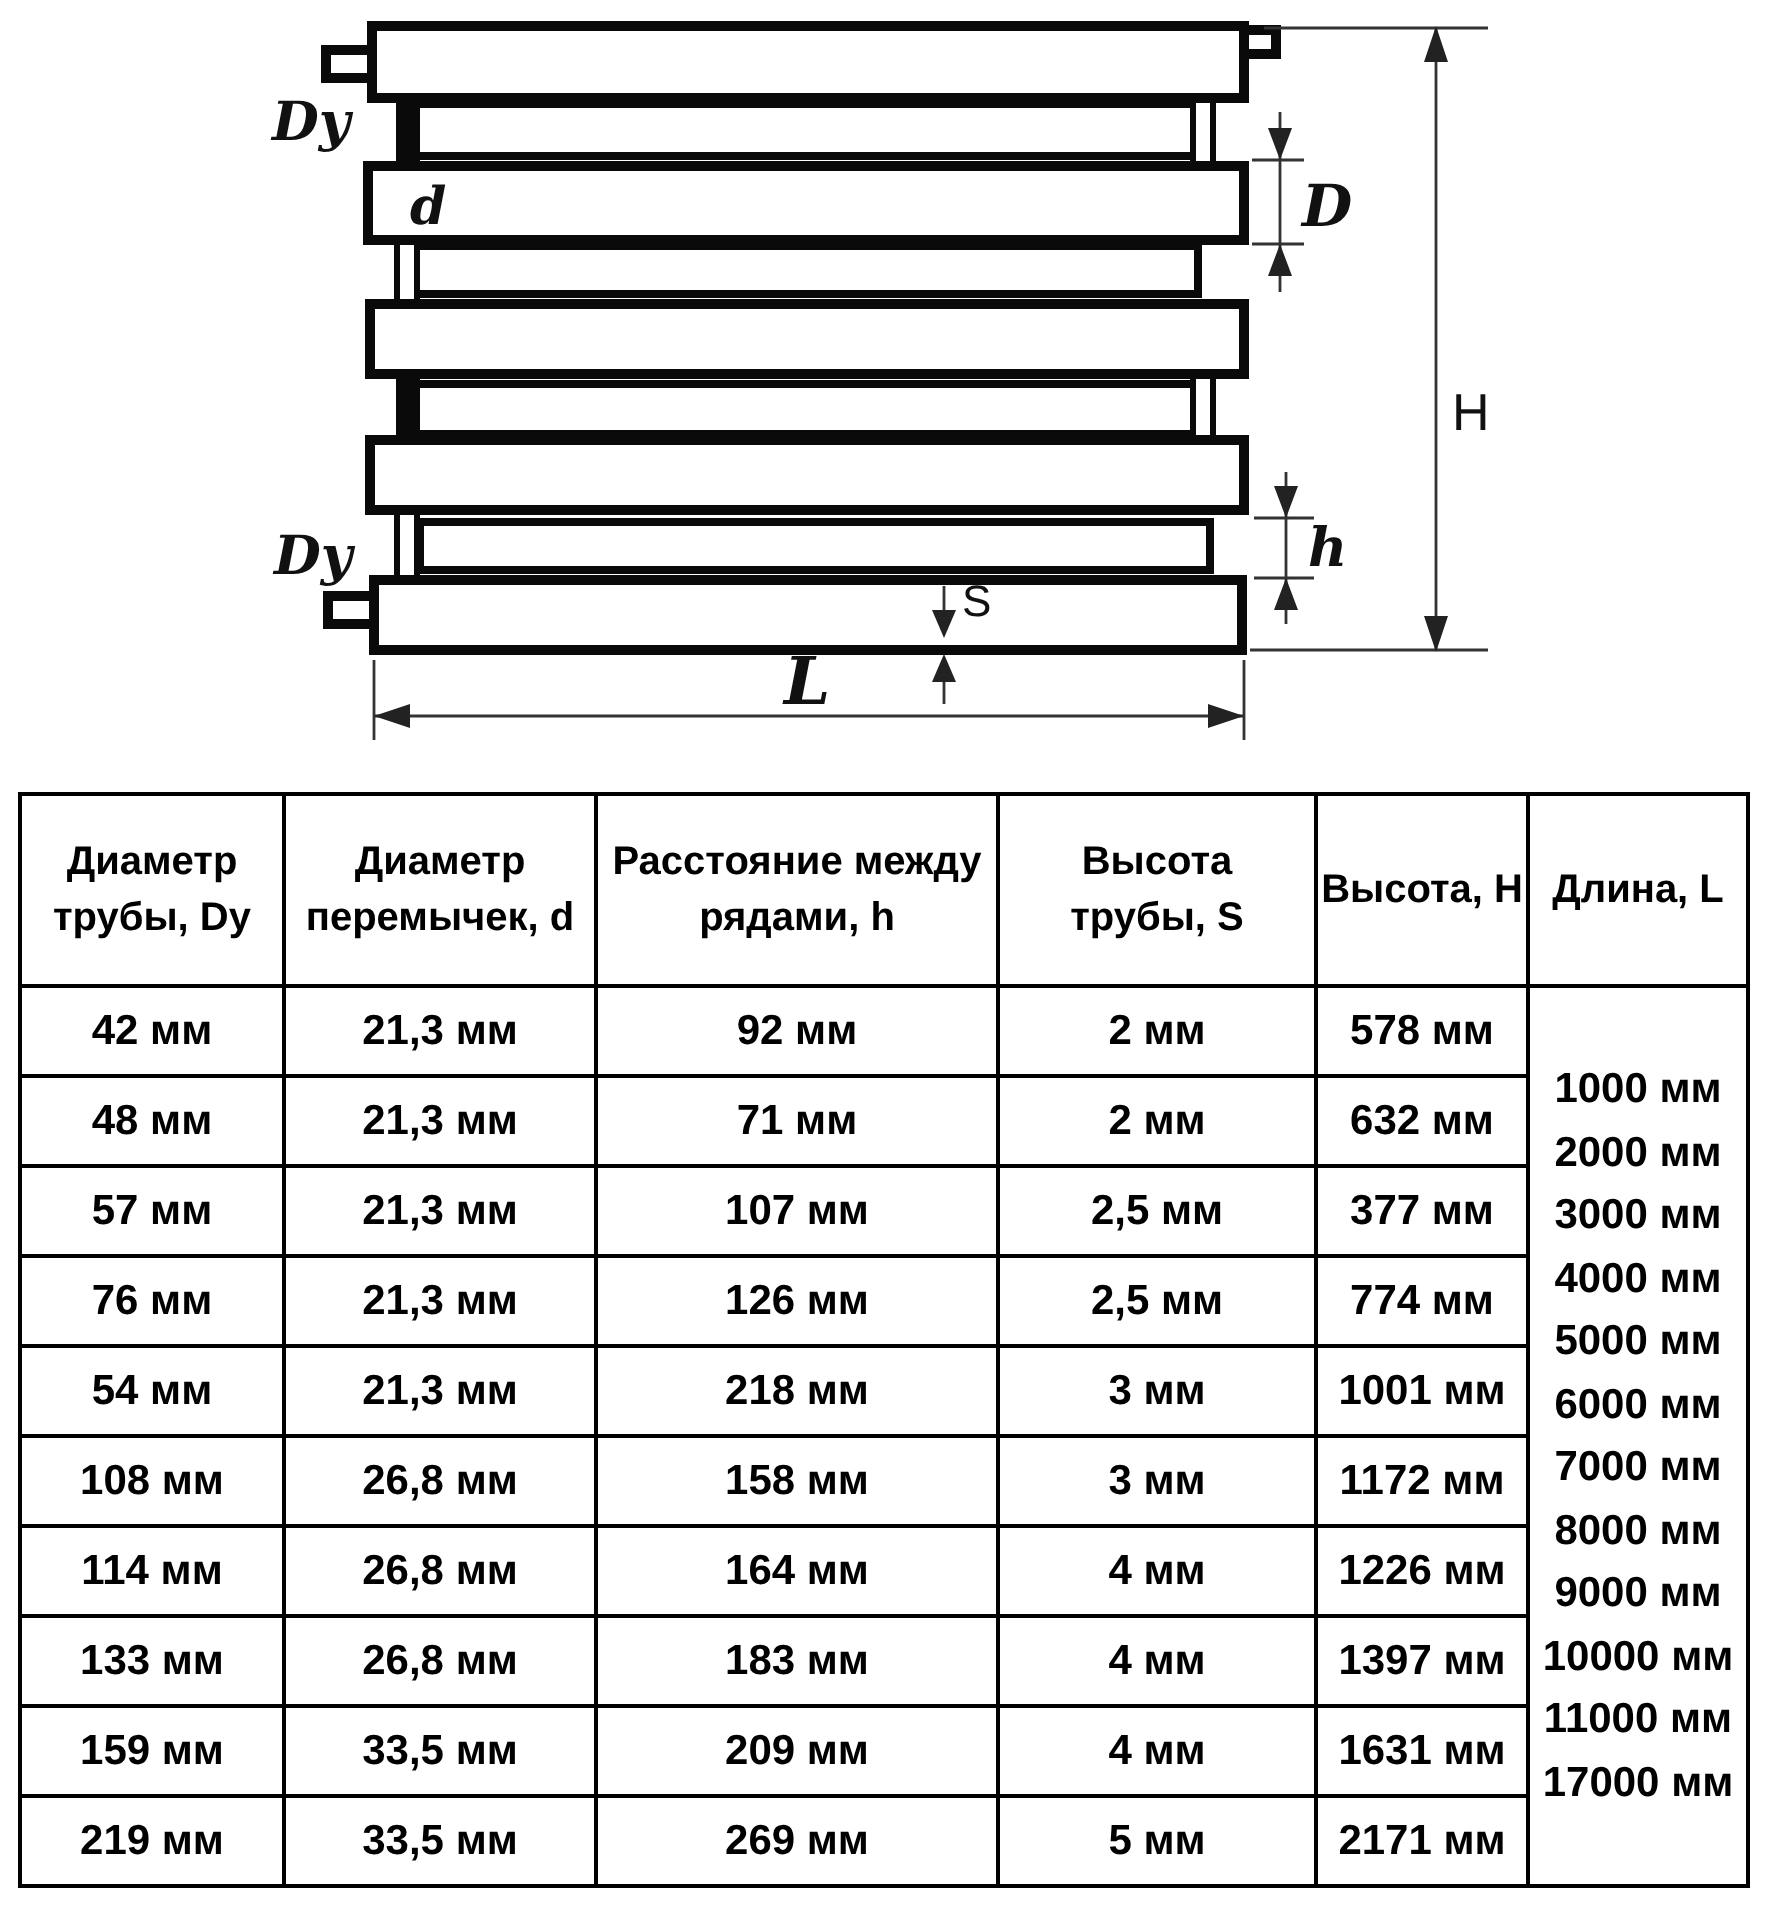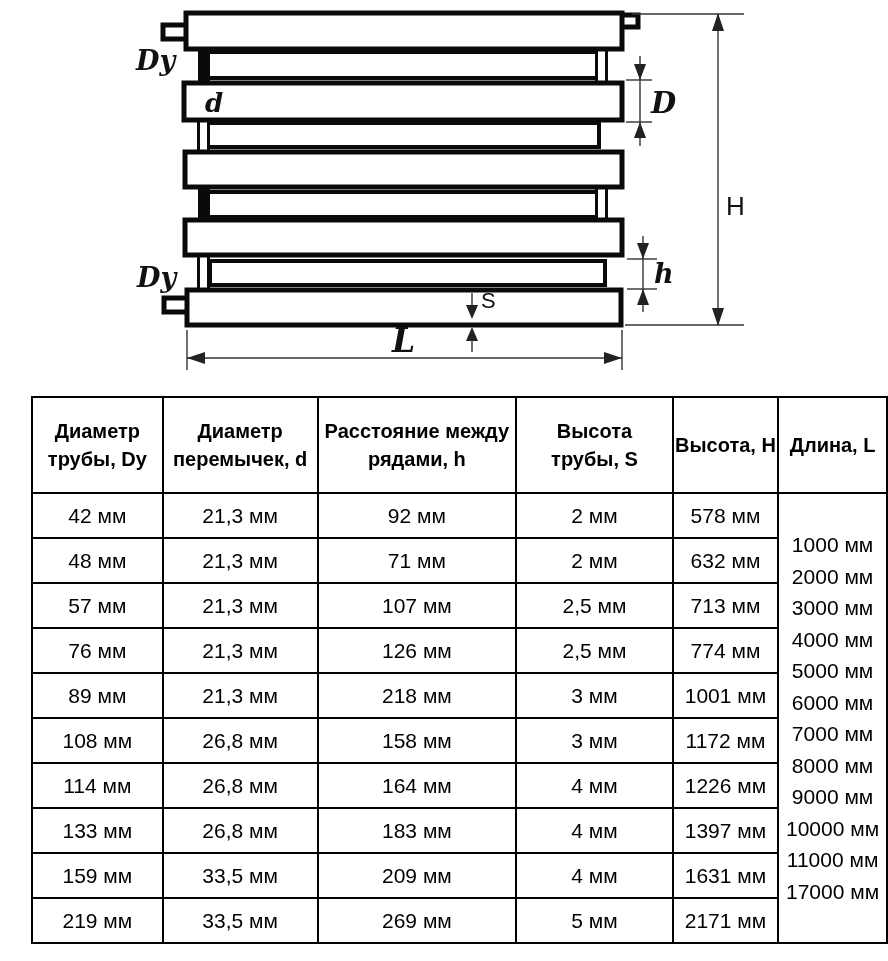--- a/index.html
+++ b/index.html
@@ -13,31 +13,31 @@
 
   .lbl-serif {
     font-family:"DejaVu Serif", serif;
     font-style:italic; font-weight:bold;
     fill:#111;
   }
   .lbl-sans { font-family:"Liberation Sans", sans-serif; fill:#111; }
 
   table.spec-table {
     border-collapse:collapse; table-layout:fixed;
-    margin:4px 0 0 31px;
+    margin:4px 0 0 9px;
   }
   .spec-table th, .spec-table td {
     border:2px solid #000; text-align:center; vertical-align:middle;
     padding:0; overflow:hidden;
   }
   .spec-table th {
     height:94px; font-size:20px; font-weight:bold; line-height:28px;
     font-family:"Liberation Sans", sans-serif;
   }
-  .spec-table td { height:43px; font-size:21px; font-weight:normal; }
+  .spec-table td { height:43px; font-size:21px; font-weight:bold; }
   td.length-cell { vertical-align:middle; }
   td.length-cell .len-list {
     display:flex; flex-direction:column; justify-content:center;
     height:433px;
   }
   td.length-cell .len-list div { line-height:31.5px; font-size:21px; }
 </style>
 </head>
 <body>
 
@@ -188,31 +188,31 @@
       <td>21,3 мм</td>
       <td>71 мм</td>
       <td>2 мм</td>
       <td>632 мм</td>
     </tr>
     <tr>
       <td>57 мм</td>
       <td>21,3 мм</td>
       <td>107 мм</td>
       <td>2,5 мм</td>
-      <td>713 мм</td>
+      <td>377 мм</td>
     </tr>
     <tr>
       <td>76 мм</td>
       <td>21,3 мм</td>
       <td>126 мм</td>
       <td>2,5 мм</td>
       <td>774 мм</td>
     </tr>
     <tr>
-      <td>89 мм</td>
+      <td>54 мм</td>
       <td>21,3 мм</td>
       <td>218 мм</td>
       <td>3 мм</td>
       <td>1001 мм</td>
     </tr>
     <tr>
       <td>108 мм</td>
       <td>26,8 мм</td>
       <td>158 мм</td>
       <td>3 мм</td>

